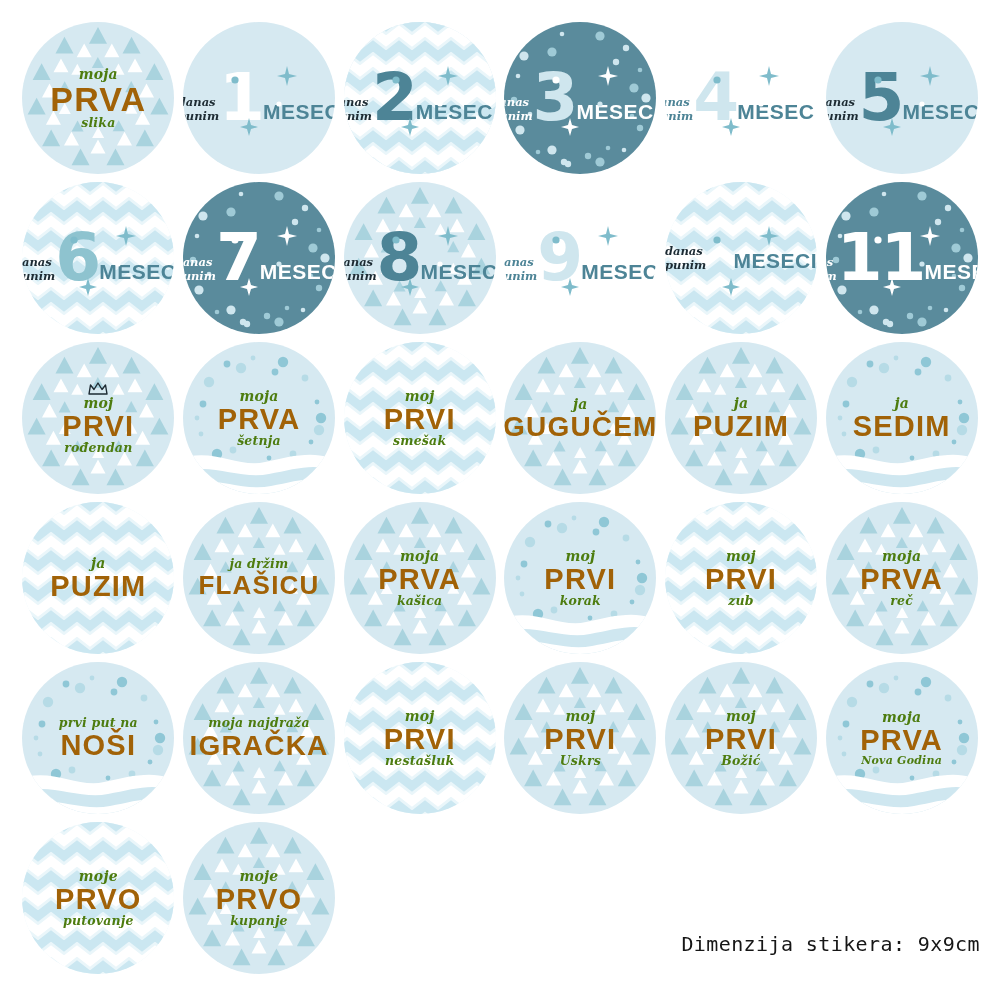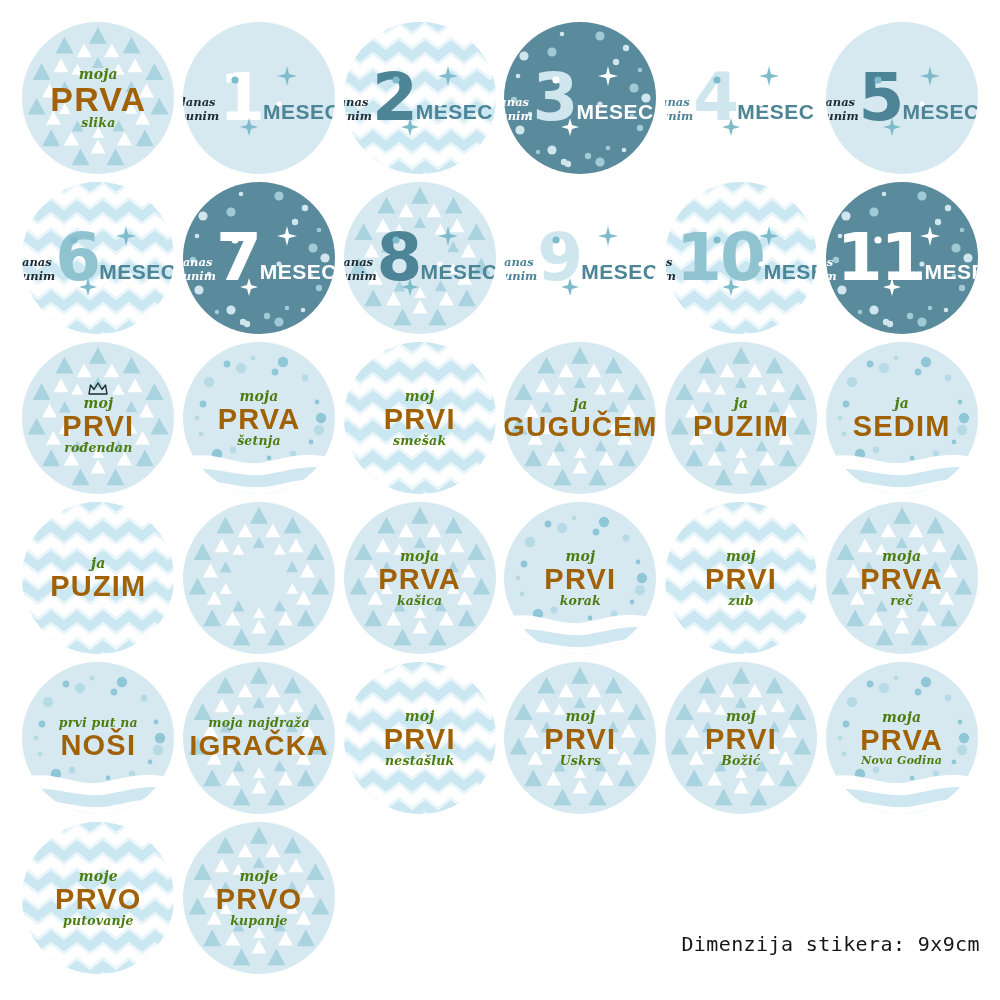--- a/index.html
+++ b/index.html
@@ -482,21 +482,20 @@
             <svg viewBox="0 0 152 152" style="position:absolute;inset:0;z-index:5;pointer-events:none;">
     <polygon points="104,44 106,52 114,54 106,56 104,64 102,56 94,54 102,52" fill="#7fbccb"></polygon>
     <circle cx="52" cy="58" r="3.6" fill="#7fbccb"></circle>
     <circle cx="96" cy="82" r="2.6" fill="#ffffff"></circle>
     <polygon points="66,96 68,103 75,105 68,107 66,114 64,107 57,105 64,103" fill="#7fbccb"></polygon>
     <circle cx="108," cy="70" r="0" fill="none"></circle>
   </svg>
           </div>
           <div class="numwrap">
             <div class="danas dark">danas punim</div>
-            <div class="num midteal">10</div>
             <div class="mlabel teal">MESECI</div>
           </div>
         </div>
       </div>
       <div class="cell">
         <div class="sticker bg-dark">
           <div class="pat">
             <svg viewBox="0 0 152 152">
               <circle cx="20" cy="34" r="4.6" fill="#cfe6ee"></circle>
               <circle cx="58" cy="12" r="2.3" fill="#cfe6ee"></circle>
@@ -825,20 +824,24 @@
               <polygon points="76.14557386783785,104.99969725939073 70.14557386783785,116.09969725939072 82.14557386783785,116.09969725939072" fill="#ffffff" opacity="0.95"></polygon>
               <polygon points="55.54546584924656,98.40091605345964 49.54546584924656,109.50091605345963 61.54546584924656,109.50091605345963" fill="#a9d3de" opacity="0.95"></polygon>
               <polygon points="42.75829465219761,80.9539502267395 36.75829465219761,92.05395022673949 48.75829465219761,92.05395022673949" fill="#ffffff" opacity="0.95"></polygon>
               <polygon points="42.66832505400003,59.32294772447948 36.66832505400003,70.42294772447947 48.66832505400003,70.42294772447947" fill="#a9d3de" opacity="0.95"></polygon>
               <polygon points="55.30992238321111,41.77021629180891 49.30992238321111,52.87021629180891 61.30992238321111,52.87021629180891" fill="#ffffff" opacity="0.95"></polygon>
               <polygon points="75.85442613216212,35.00030274060927 69.85442613216212,46.10030274060927 81.85442613216212,46.10030274060927" fill="#a9d3de" opacity="0.95"></polygon>
               <polygon points="96.45453415075343,41.59908394654035 90.45453415075343,52.69908394654035 102.45453415075343,52.69908394654035" fill="#ffffff" opacity="0.95"></polygon>
               <polygon points="109.24170534780238,59.04604977326049 103.24170534780238,70.14604977326049 115.24170534780238,70.14604977326049" fill="#a9d3de" opacity="0.95"></polygon>
             </svg>
           </div>
+          <div class="txt">
+            <div class="script row-top sm">ja držim</div>
+            <div class="big s3">FLAŠICU</div>
+          </div>
         </div>
       </div>
       <div class="cell">
         <div class="sticker bg-light">
           <div class="pat">
             <svg viewBox="0 0 152 152">
               <polygon points="76,5 67,21.65 85,21.65" fill="#a9d3de"></polygon>
               <polygon points="89.80489528523006,21.484844292889626 82.30489528523006,35.359844292889626 97.30489528523006,35.359844292889626" fill="#ffffff"></polygon>
               <polygon points="109.51973068224706,14.842280964466774 100.51973068224706,31.492280964466772 118.51973068224706,31.492280964466772" fill="#a9d3de"></polygon>
               <polygon points="113.03172914335866,36.41182403668103 105.53172914335866,50.28682403668103 120.53172914335866,50.28682403668103" fill="#ffffff"></polygon>

